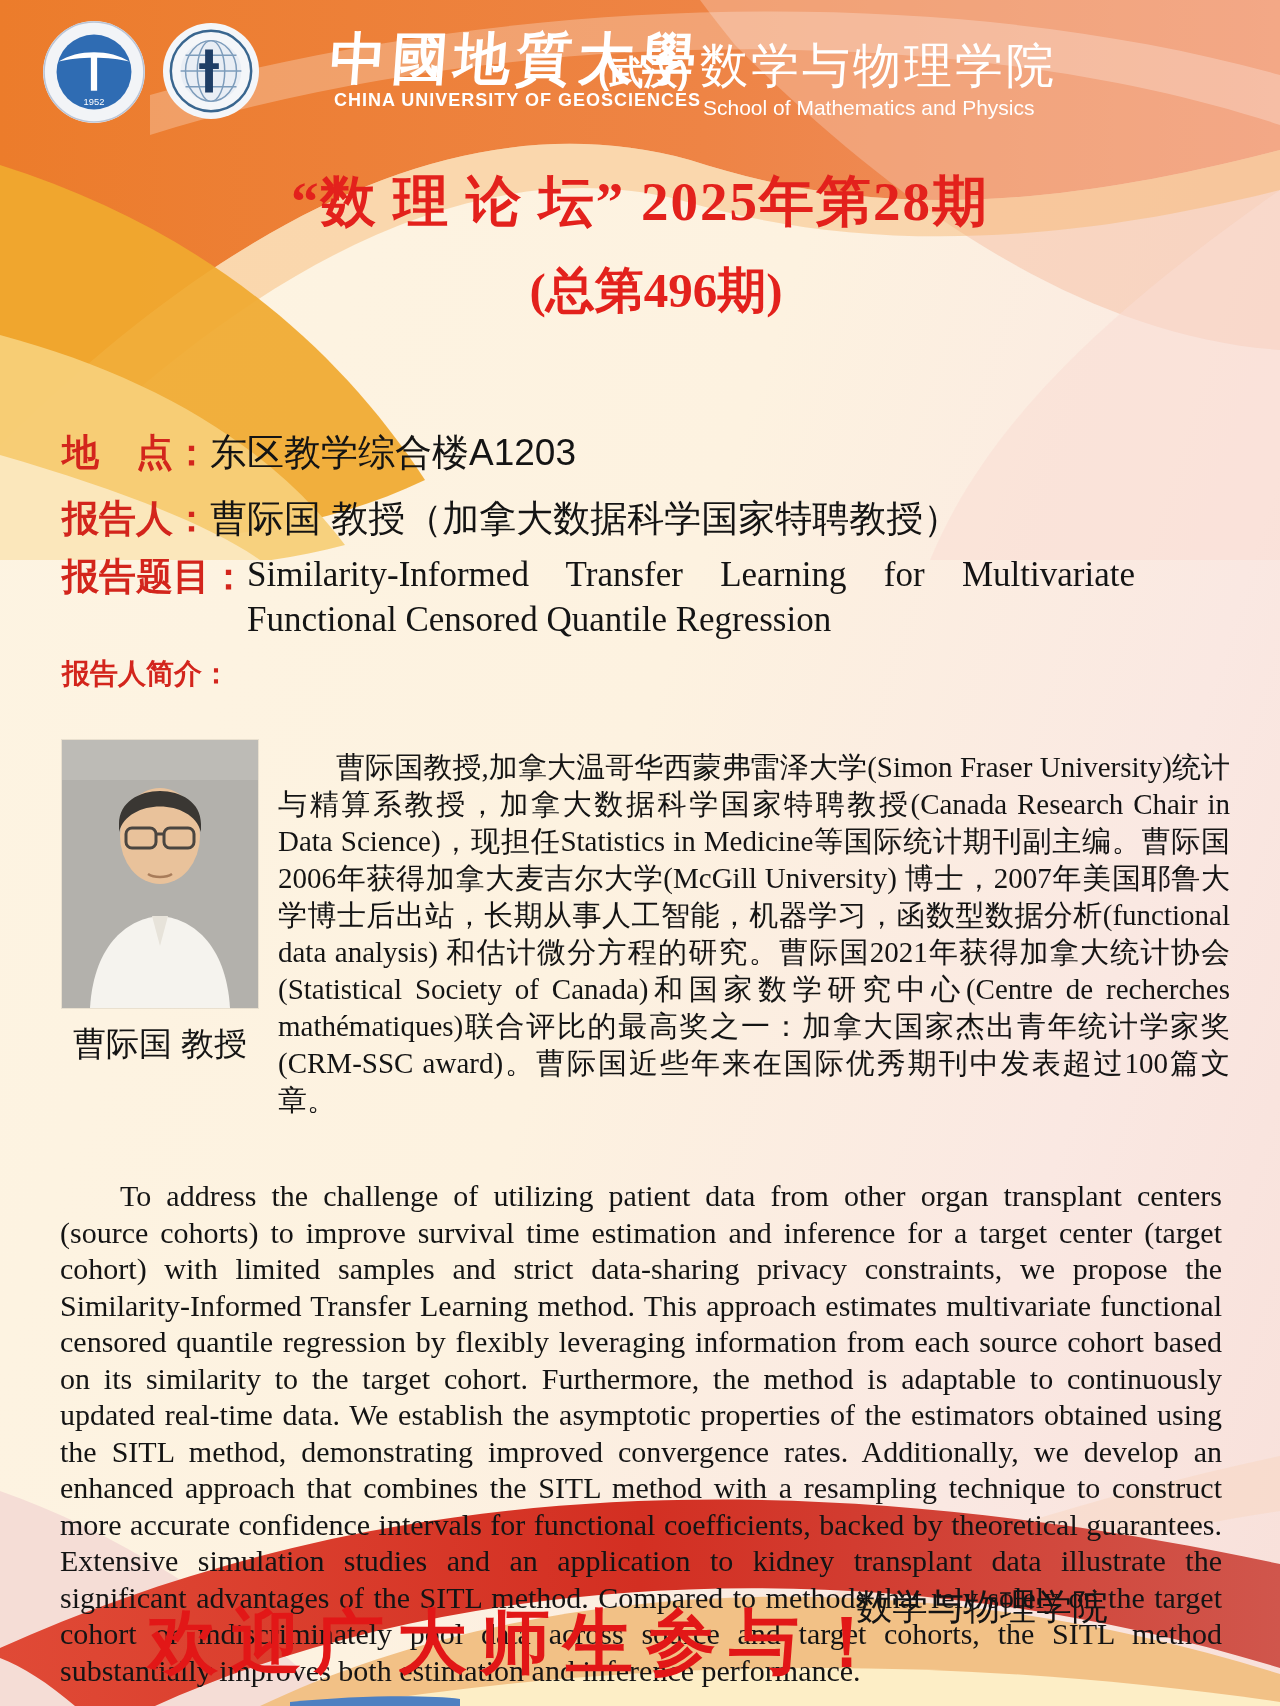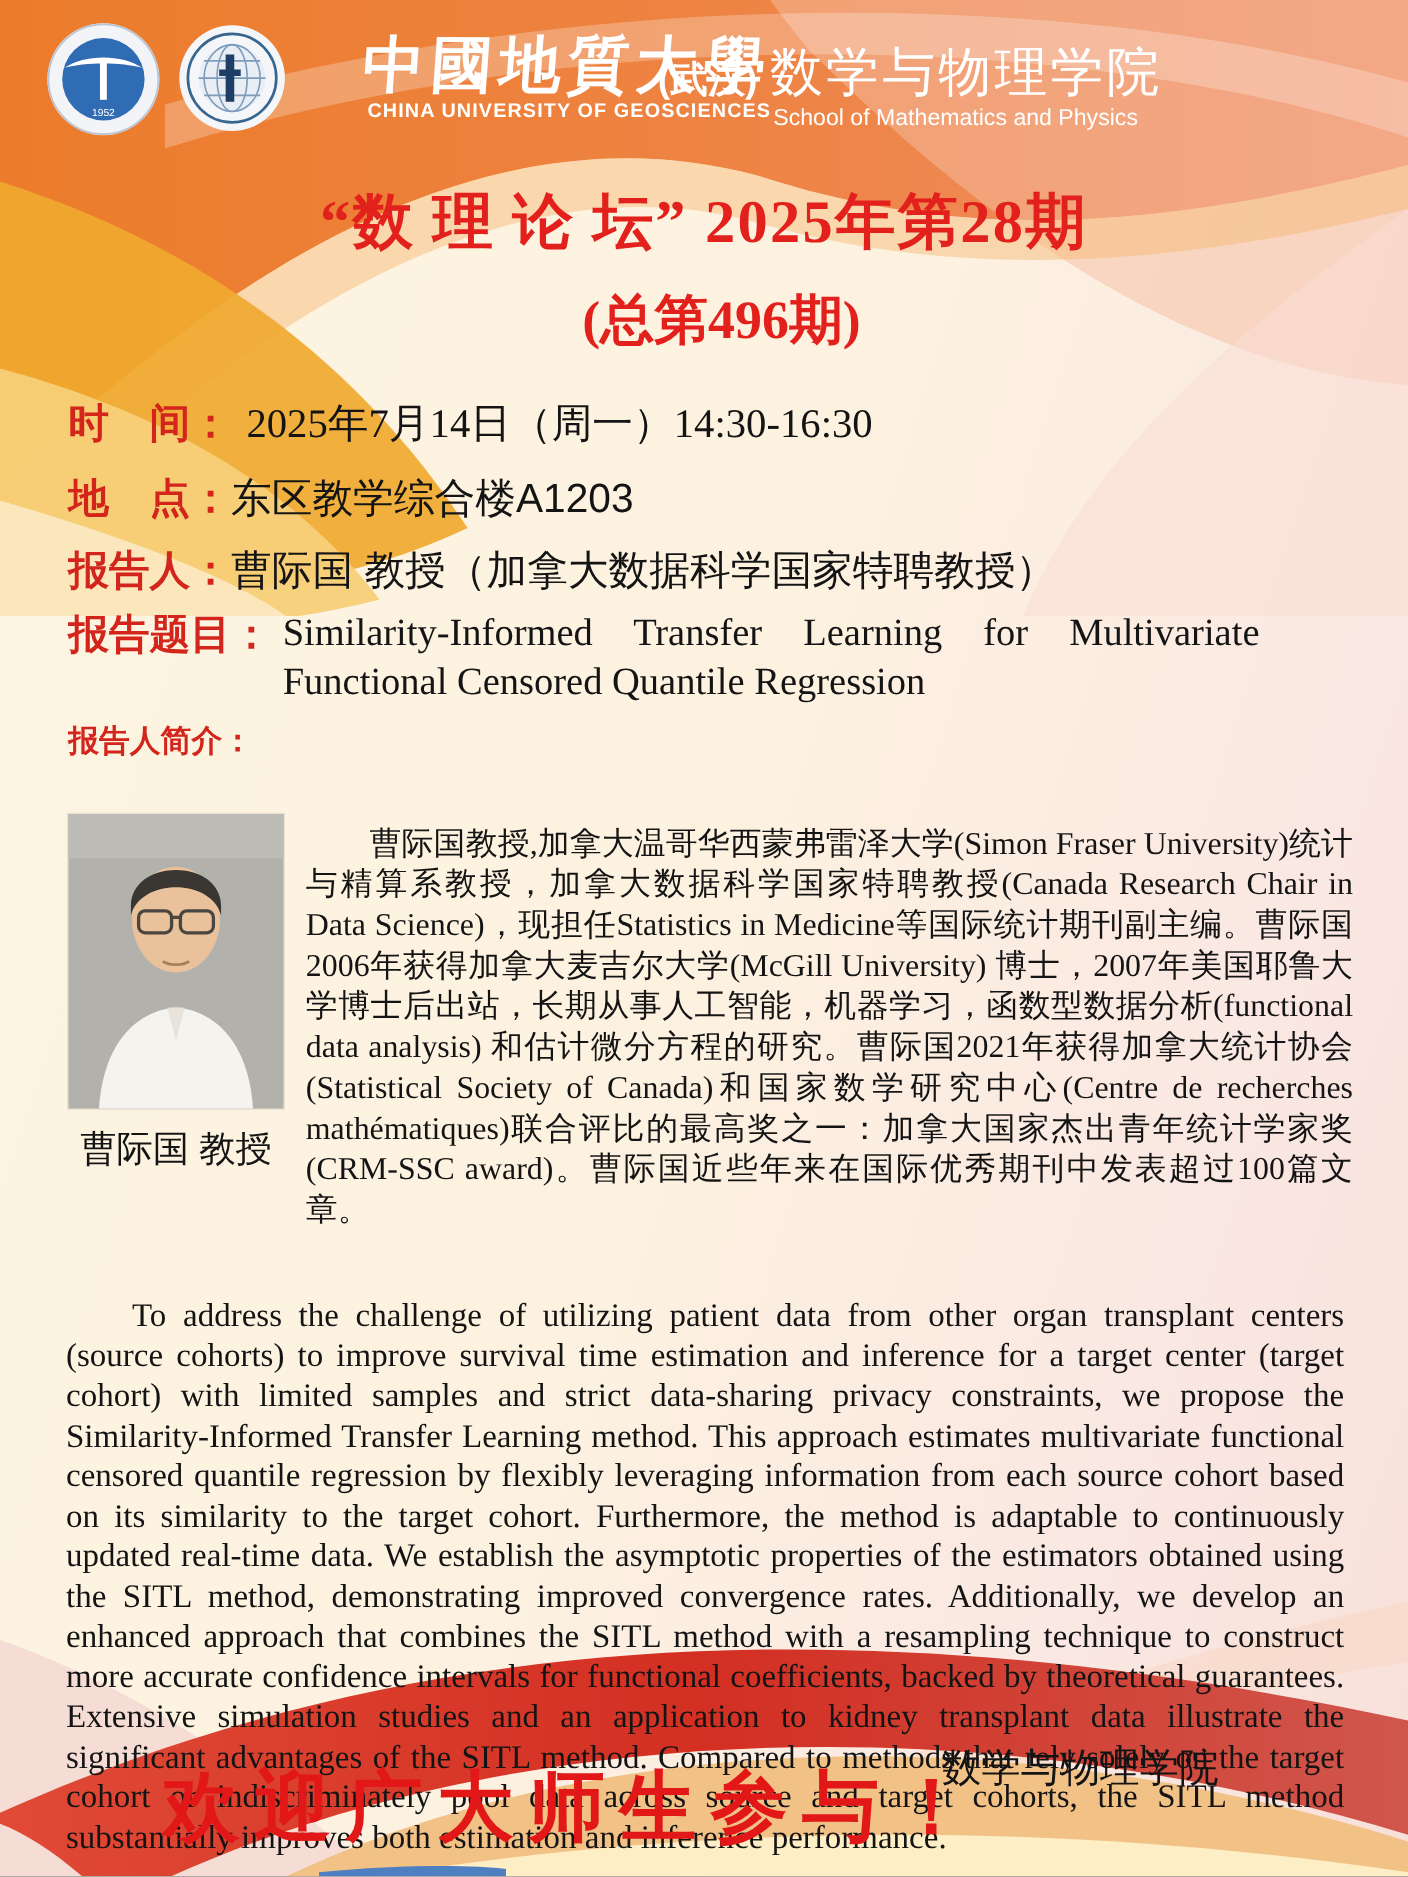--- a/index.html
+++ b/index.html
@@ -33,21 +33,21 @@
 
   
   .row{position:absolute;left:62px;z-index:2;display:flex;align-items:flex-start;}
   .row-label{color:#d3251c;font-size:37px;font-weight:bold;white-space:nowrap;}
   .val-serif{color:#141414;font-size:37px;font-family:"Liberation Serif","DejaVu Serif",serif;margin-left:14px;}
   .val-sans{color:#141414;font-size:37px;margin-left:0;}
   .row-time{top:360px;}
   .row-venue{top:428px;}
   .row-speaker{top:494px;}
   .row-topic{top:552px;}
-  .topic-val{color:#141414;font-size:35px;line-height:45px;width:888px;margin-left:10px;
+  .topic-val{color:#141414;font-size:35px;line-height:45px;width:888px;
     font-family:"Liberation Serif","DejaVu Serif",serif;text-align:justify;}
 
   .section-head{position:absolute;left:62px;z-index:2;color:#d3251c;font-size:28px;font-weight:bold;}
   .bio-head{top:655px;}
   .abs-head{top:1096px;}
 
   .photo{left:62px;top:740px;width:196px;height:268px;box-shadow:0 0 0 1px rgba(0,0,0,.08);}
   .photo-caption{left:40px;top:1022px;width:240px;text-align:center;color:#141414;font-size:33px;white-space:nowrap;}
 
   .bio-text{left:278px;top:720px;width:952px;color:#141414;font-size:29px;line-height:37px;
@@ -124,24 +124,20 @@
 
   <div class="layer hdr-univ-cn">中國地質大學</div>
   <div class="layer hdr-campus">(武汉)</div>
   <div class="layer hdr-univ-en">CHINA UNIVERSITY OF GEOSCIENCES</div>
   <div class="layer hdr-school-cn">数学与物理学院</div>
   <div class="layer hdr-school-en">School of Mathematics and Physics</div>
 
   <div class="layer title1">“数 理 论 坛” 2025年第28期</div>
   <div class="layer title2">(总第496期)</div>
 
-  <div class="row row-time">
-    <span class="row-label">时　间：</span>
-    <span class="val-serif">2025年7月14日（周一）14:30-16:30</span>
-  </div>
   <div class="row row-venue">
     <span class="row-label">地　点：</span>
     <span class="val-sans">东区教学综合楼A1203</span>
   </div>
   <div class="row row-speaker">
     <span class="row-label">报告人：</span>
     <span class="val-sans">曹际国 教授（加拿大数据科学国家特聘教授）</span>
   </div>
   <div class="row row-topic">
     <span class="row-label">报告题目：</span>

